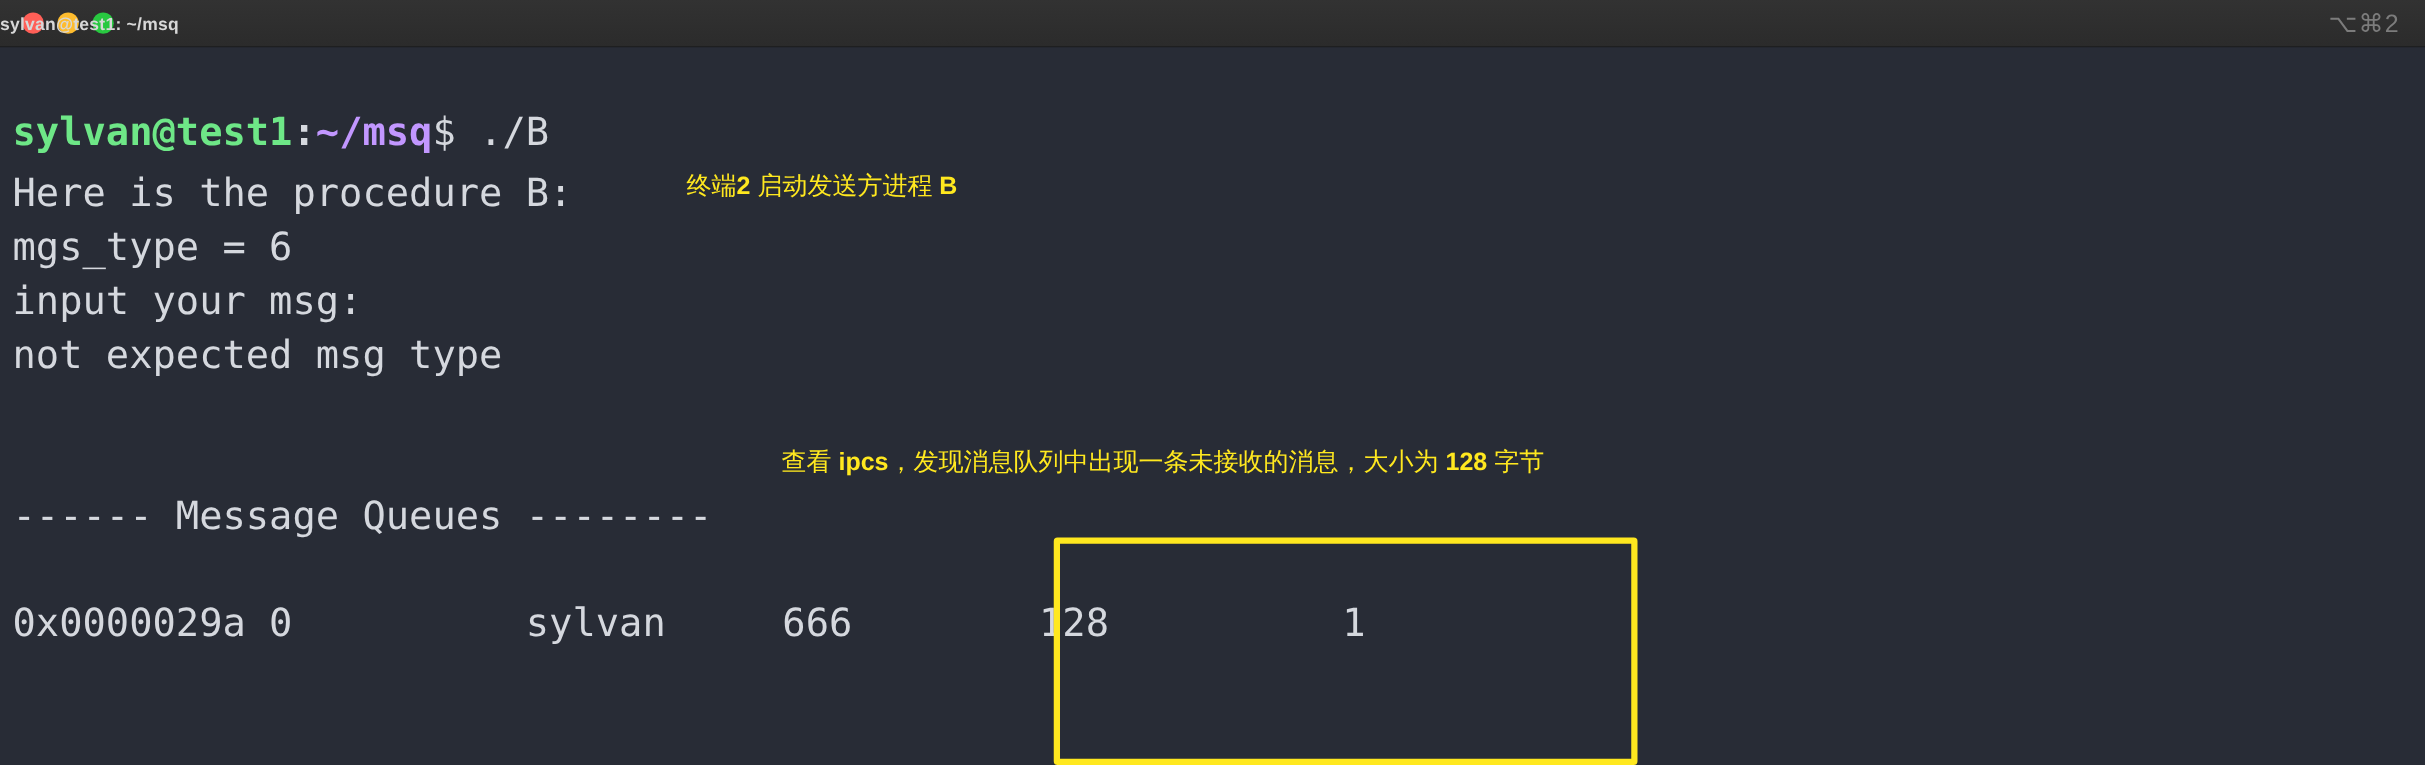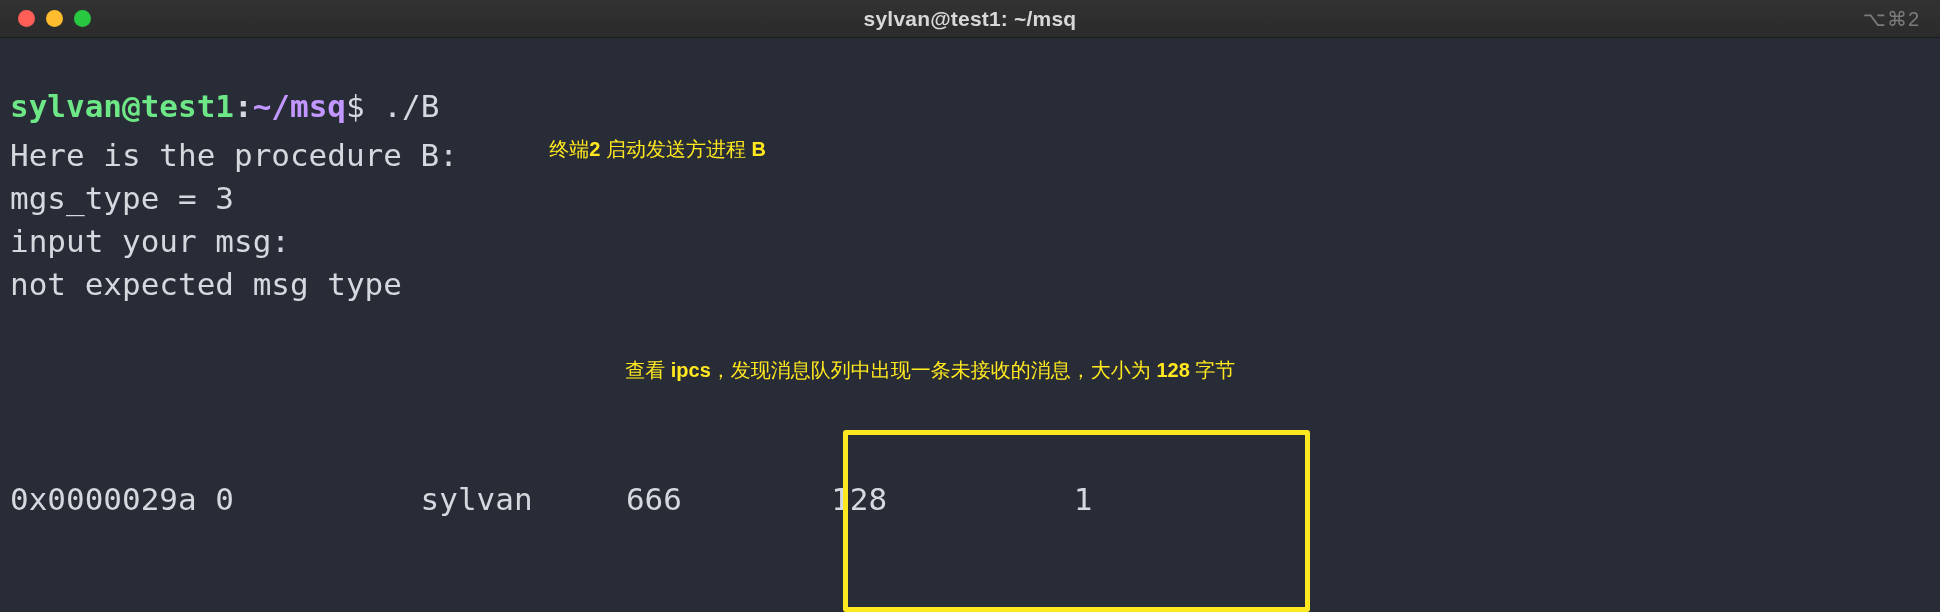--- a/index.html
+++ b/index.html
@@ -12,23 +12,23 @@
     background:linear-gradient(#323232,#2b2b2b);
     border-bottom:1px solid #1b1b1b;
     display:flex; align-items:center;
   }
   #traffic { display:flex; gap:11px; margin-left:18px; }
   .light { width:17px; height:17px; border-radius:50%; display:block; }
   .l-close { background:#ff5f57; }
   .l-min   { background:#febc2e; }
   .l-max   { background:#28c840; }
   #win-title {
-    position:absolute; left:0; right:0; text-align:center;
+    position:absolute; left:0; right:0; 
     font-family:"Liberation Sans", sans-serif;
-    font-size:21px; font-weight:700; color:#d8d8d8;
+    font-size:14px; font-weight:700; color:#d8d8d8;
     letter-spacing:.2px; pointer-events:none;
   }
   #shortcut {
     position:absolute; right:20px; top:50%; transform:translateY(-50%);
     font-family:"Liberation Sans", sans-serif;
     font-size:20px; color:#7c7c7c; letter-spacing:1px;
   }
 
   
   #term {
@@ -83,36 +83,39 @@
 
   <div class="row" style="top:47px;">
     <span class="mono pad"><span class="user">sylvan@test1</span><span class="colon">:</span><span class="path">~/msq</span><span>$</span><span> ./B</span></span>
   </div>
 
   <div class="row" style="top:96px;">
     <span class="mono pad">Here is the procedure B:</span>
   </div>
 
   <div class="row" style="top:139px;">
-    <span class="mono pad">mgs_type = 3</span>
+    <span class="mono pad">mgs_type = 6</span>
   </div>
 
   <div class="row" style="top:225px;">
     <span class="mono pad">not expected msg type</span>
   </div>
 
   <div class="row" style="top:182px;">
     <span class="mono pad">input your msg:</span>
   </div>
 
 
   <div class="row" style="top:311px;">
     <span class="mono pad"></span>
   </div>
 
+  <div class="row" style="top:354px;">
+    <span class="mono pad">------ Message Queues --------</span>
+  </div>
 
 
   <div class="row" style="top:440px;">
     <span class="mono pad">0x0000029a 0          sylvan     666        128          1</span>
   </div>
 
   <div class="note" style="left:527px; top:47px;">
     <span>终端</span><b>2</b><span> 启动发送方进程 </span><b>B</b>
   </div>
 

